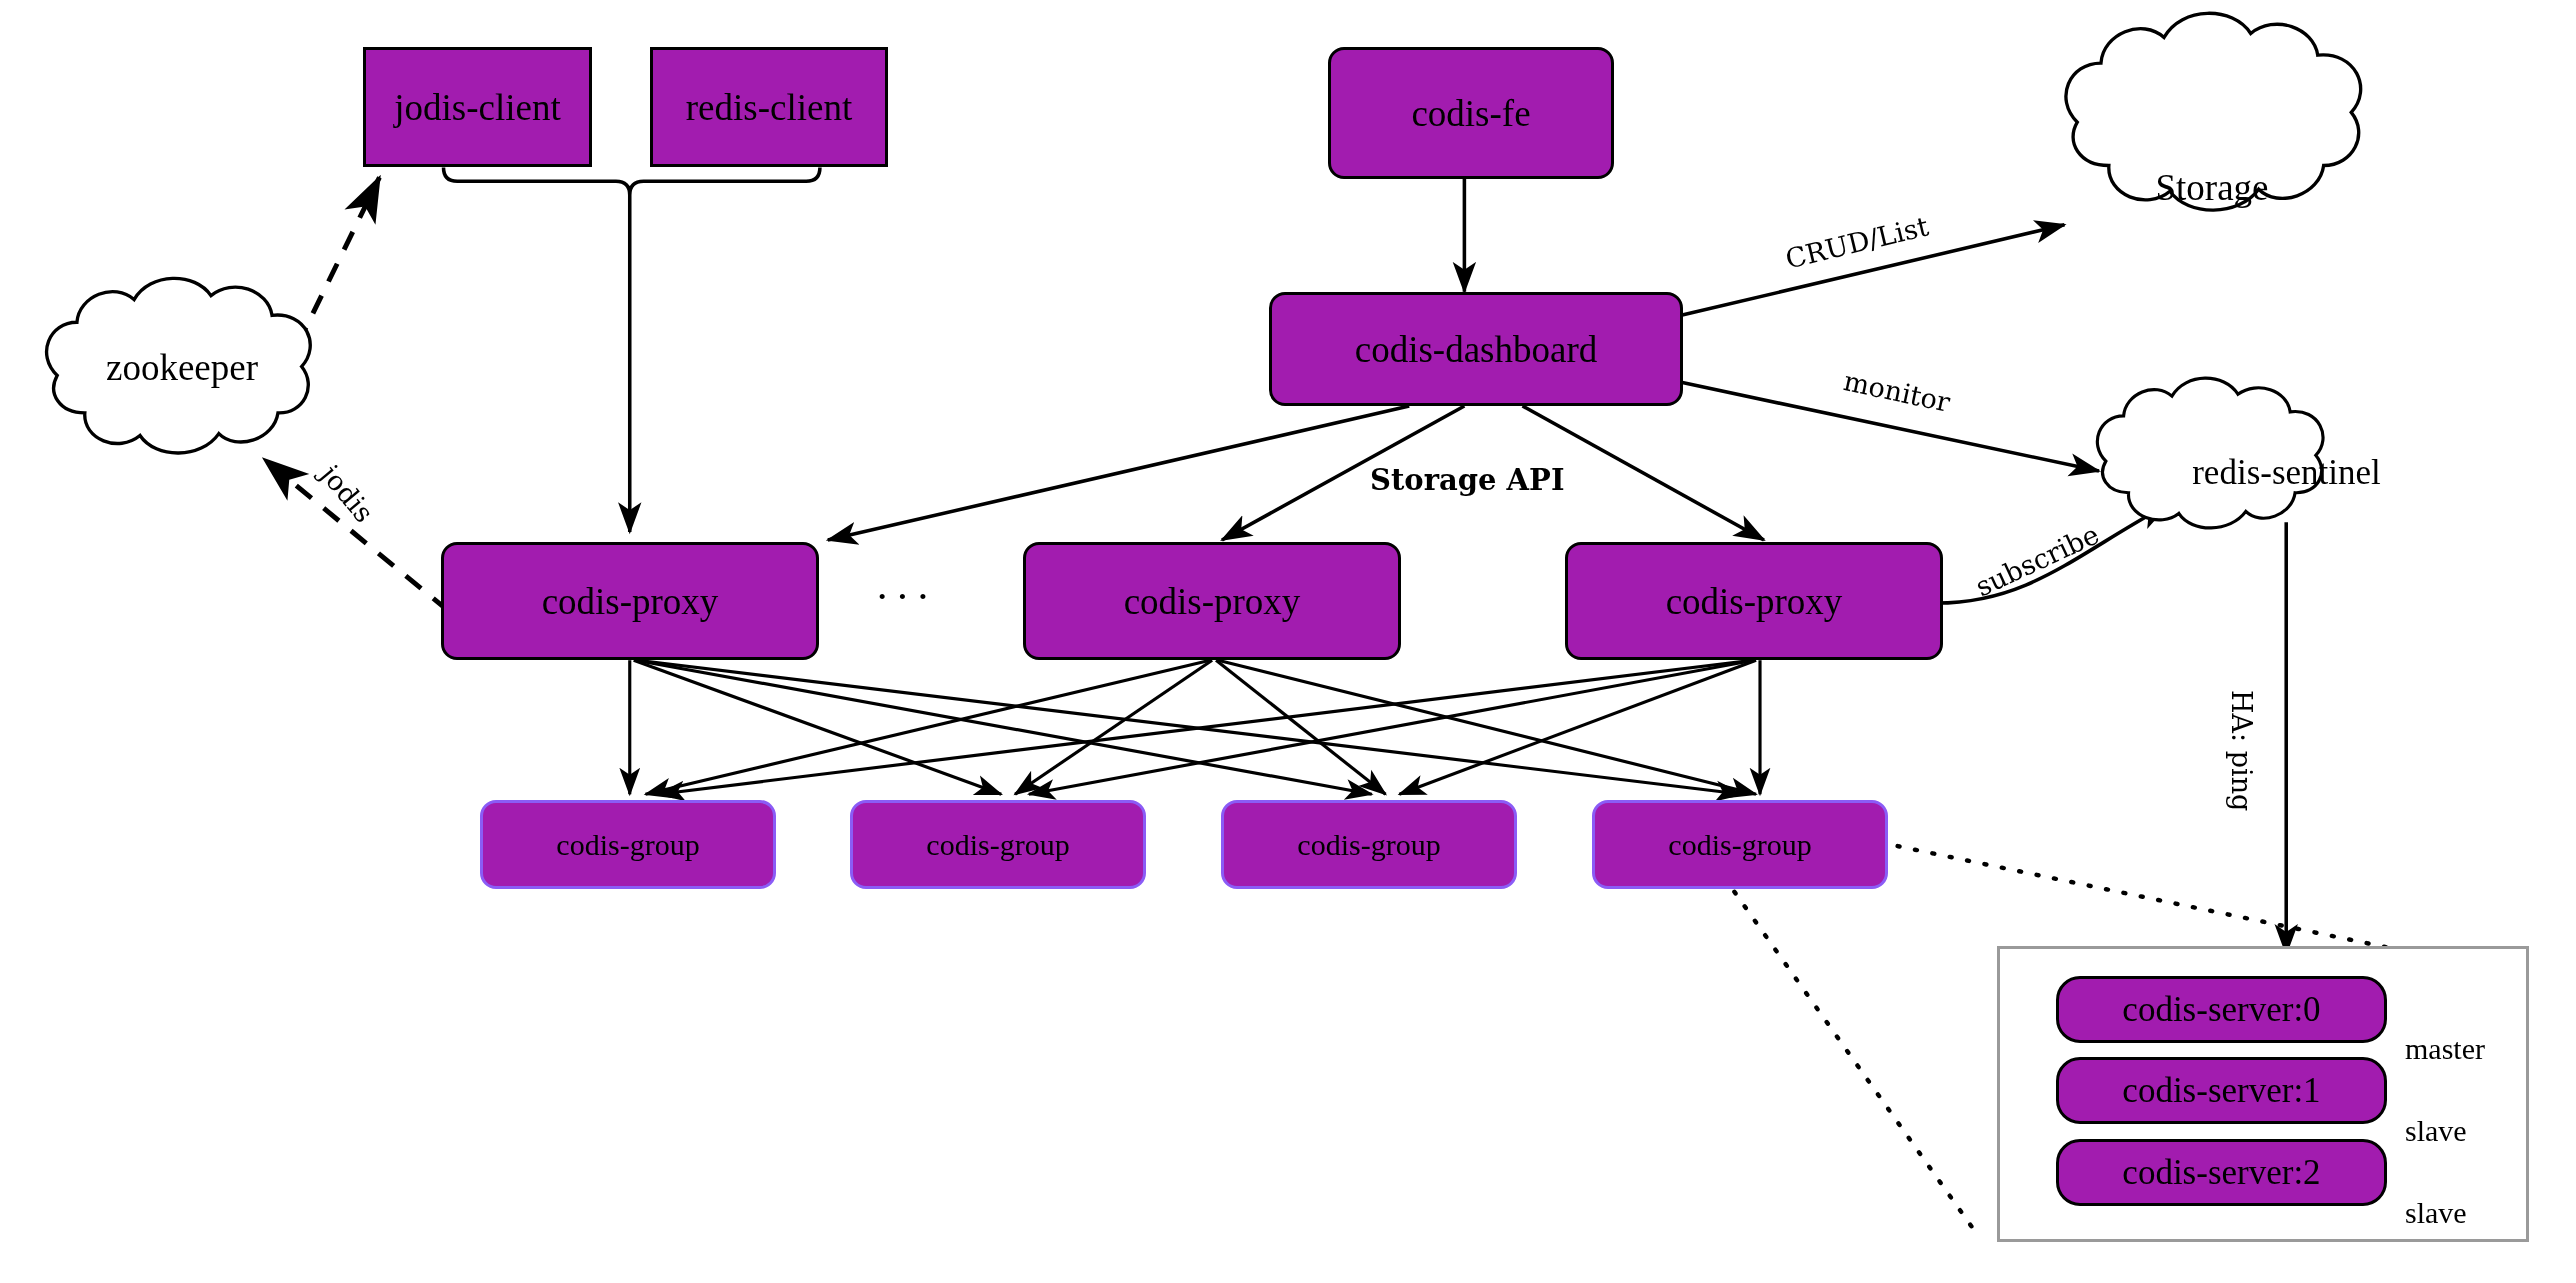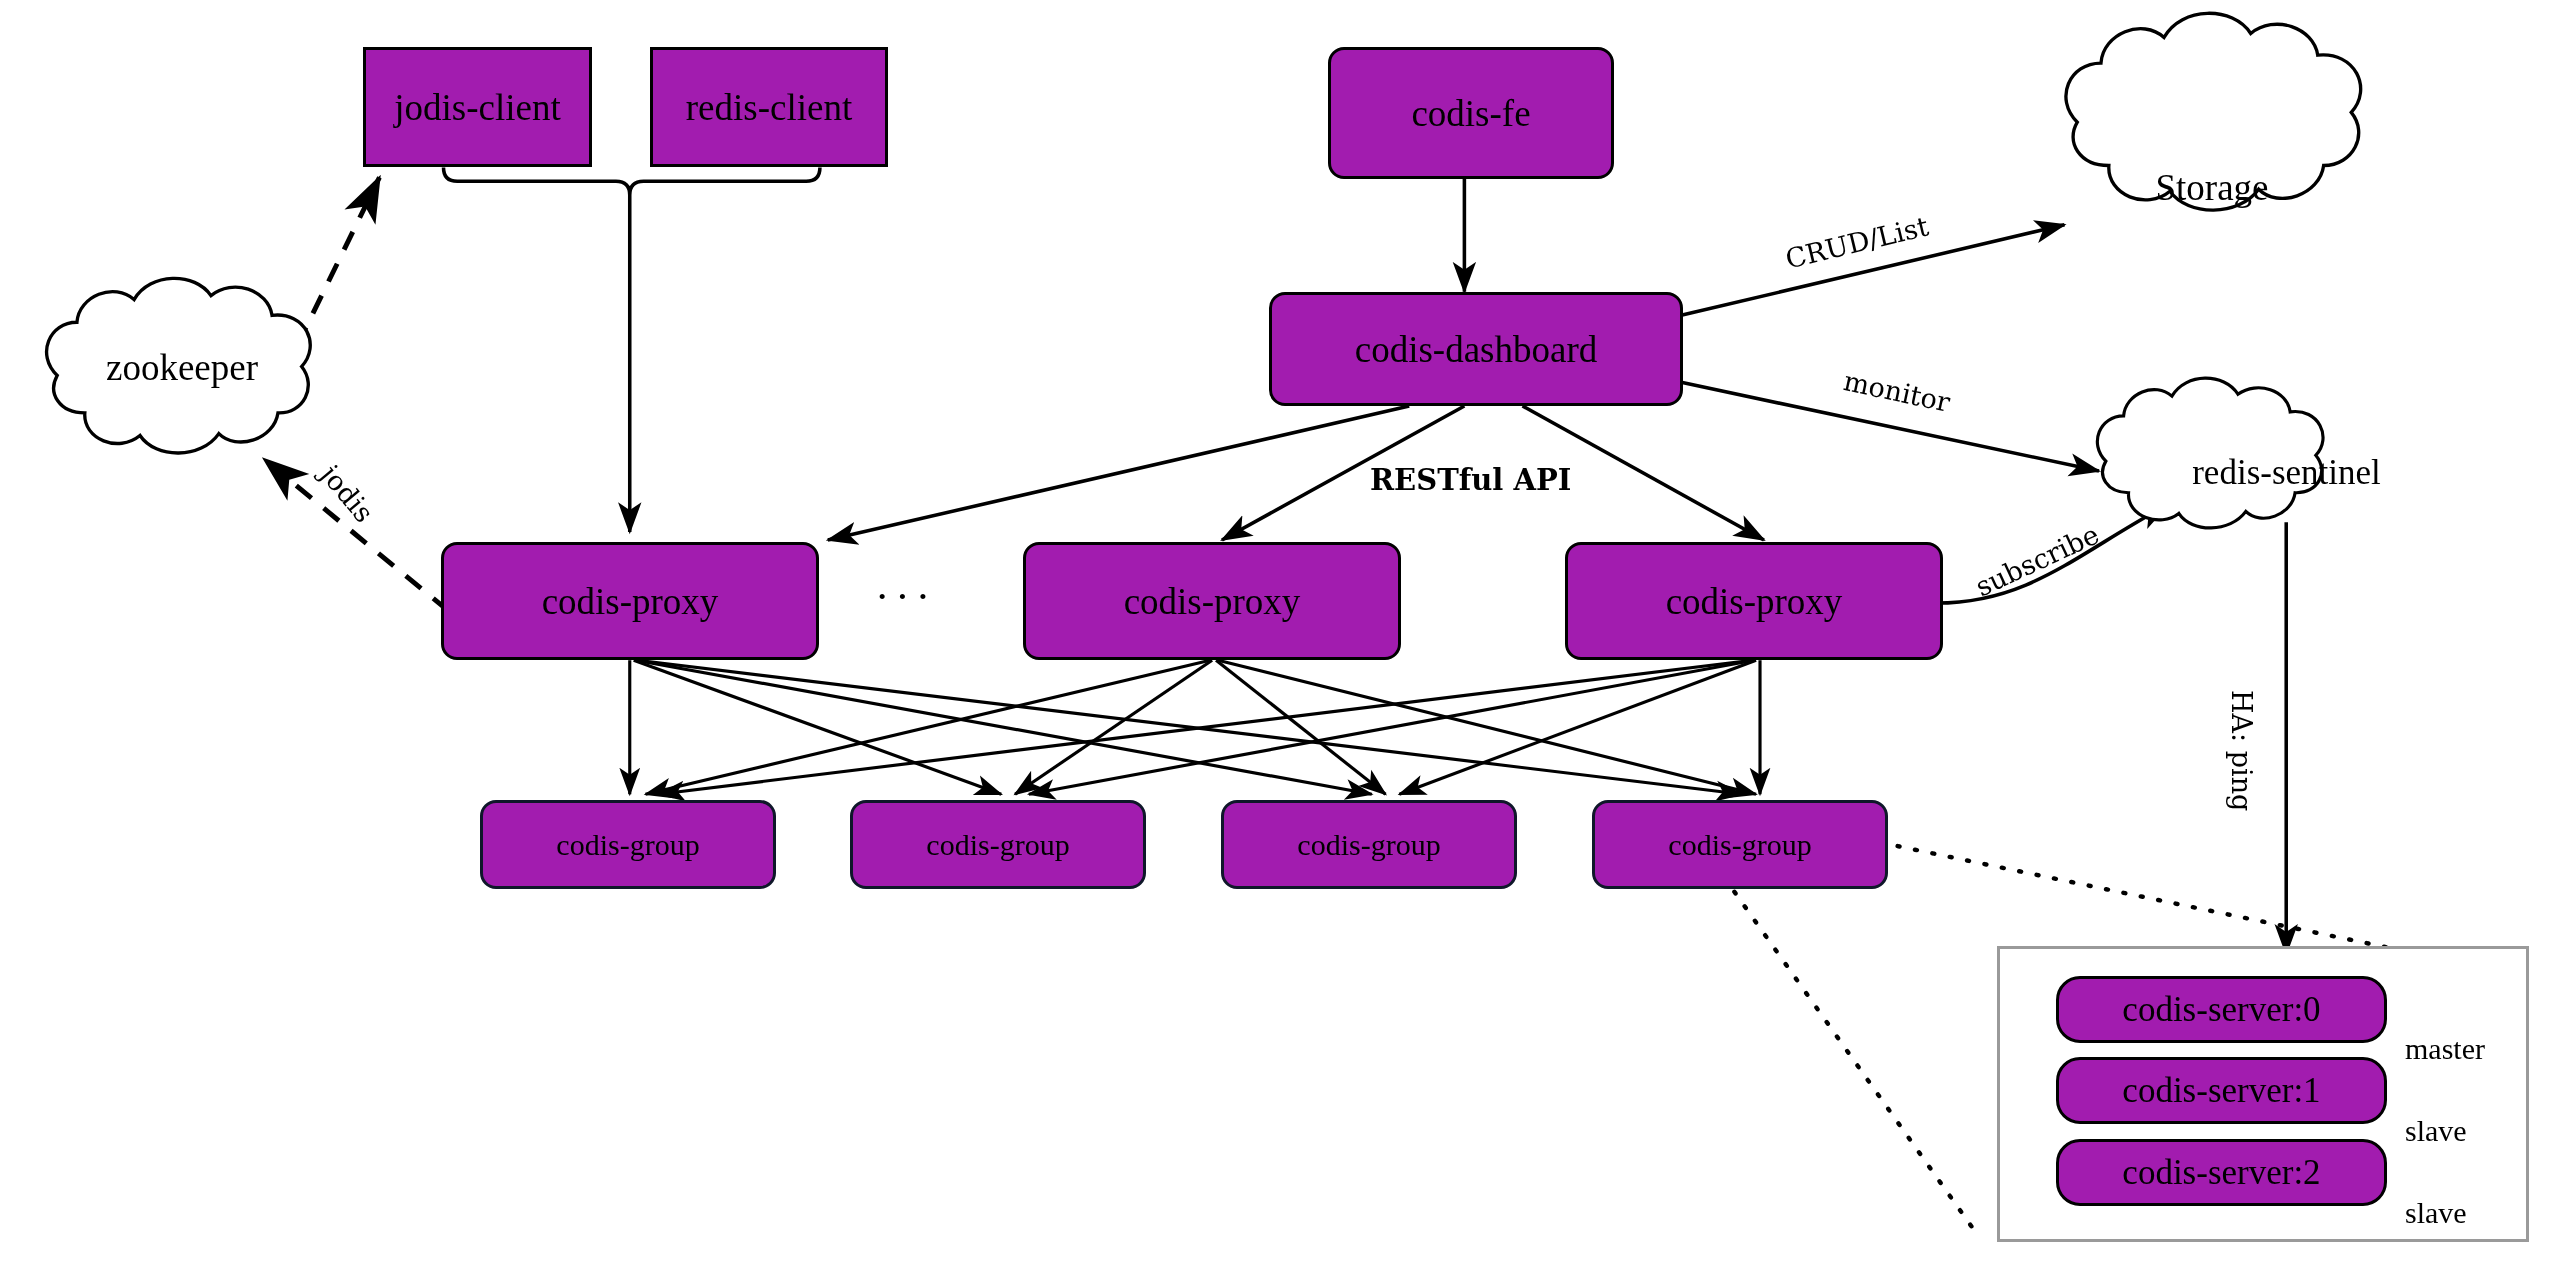--- a/index.html
+++ b/index.html
@@ -44,21 +44,21 @@
     border: 3px solid #000000;
     border-radius: 16px;
     font-size: 37px;
   }
   .srv-node {
     border: 3px solid #000000;
     border-radius: 24px;
     font-size: 35px;
   }
   .group-node {
-    border: 3px solid #0f172a;
+    border: 3px solid #8b5cf6;
     border-radius: 16px;
     font-size: 30px;
   }
   .cloud-label {
     position: absolute;
     display: flex;
     align-items: center;
     justify-content: center;
     font-size: 37px;
     color: #000000;
@@ -278,21 +278,21 @@
 
   <div class="edge-label" style="left:1784px; top:227px; transform: rotate(-13.5deg);">
     <span>CRUD/List</span>
   </div>
 
   <div class="edge-label" style="left:1843px; top:376px; transform: rotate(12deg);">
     <span>monitor</span>
   </div>
 
   <div class="api-label" style="left:1370px; top:463px;">
-    <span>RESTful API</span>
+    <span>Storage API</span>
   </div>
 
   <div class="edge-label" style="left:1971px; top:545px; transform: rotate(-25deg);">
     <span>subscribe</span>
   </div>
 
   <div class="edge-label" style="left:315px; top:478px; transform: rotate(50deg);">
     <span>jodis</span>
   </div>
 

